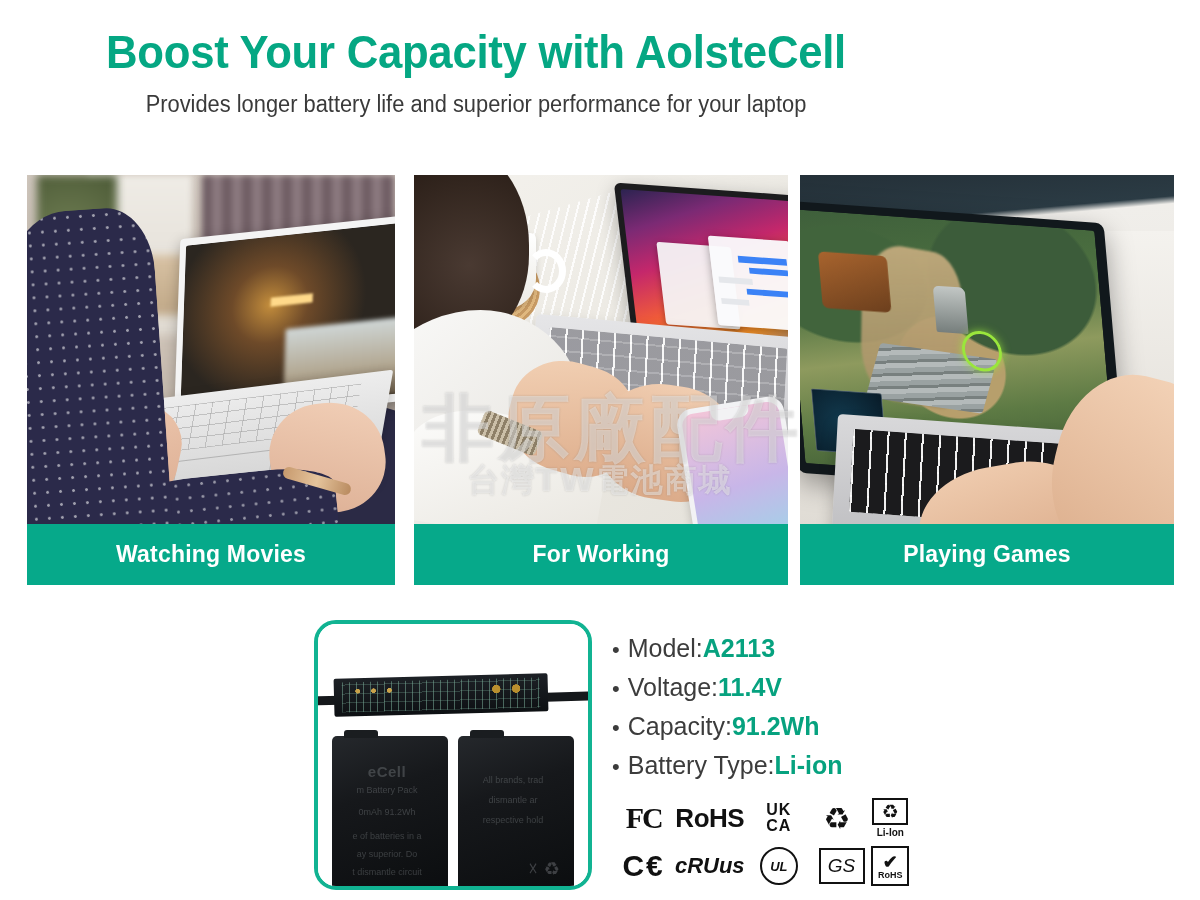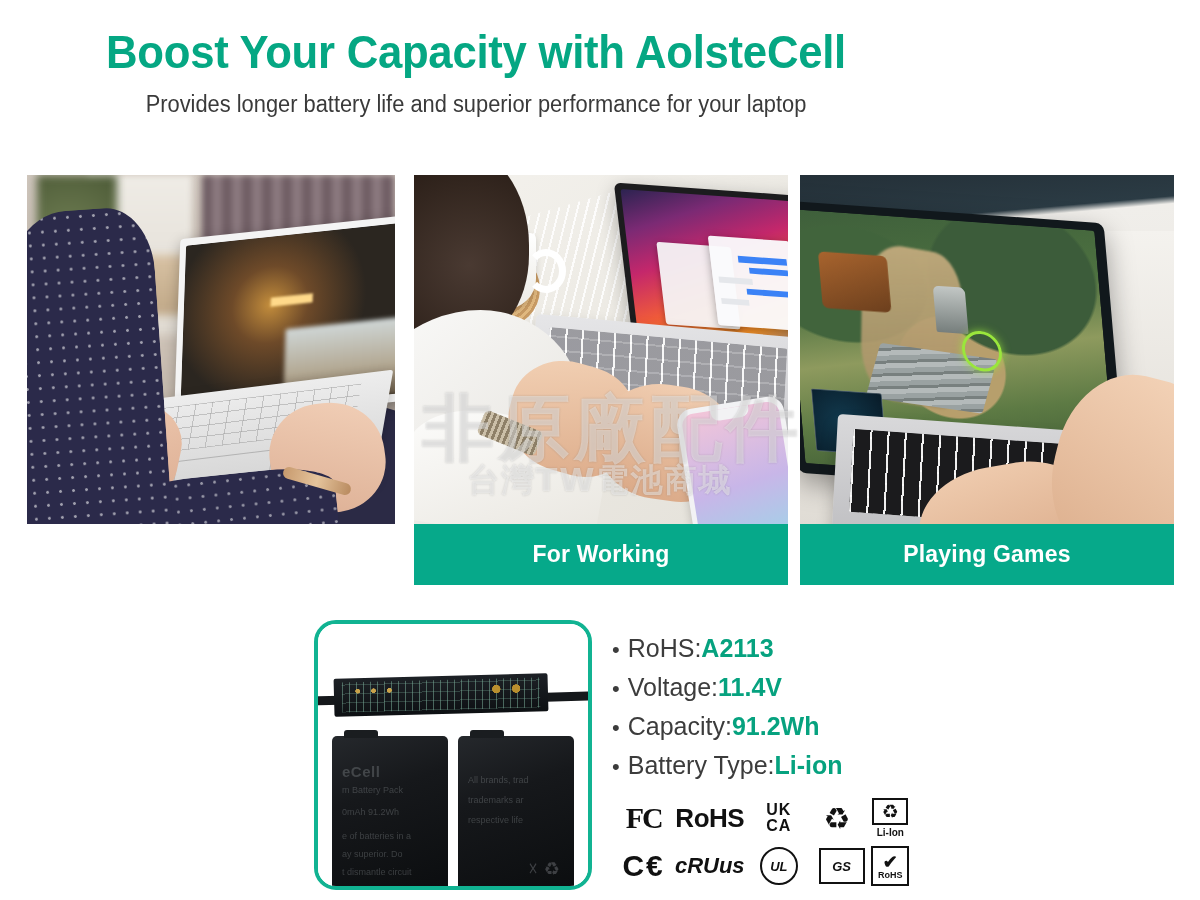--- a/index.html
+++ b/index.html
@@ -544,20 +544,21 @@
   .bat-cell.r { right: 14px; width: 116px; }
   .bat-cell .tab {
     position: absolute; top: -6px; left: 12px; width: 34px; height: 8px;
     background: #1a1d20; border-radius: 3px 3px 0 0;
   }
   .bat-txt {
     position: absolute; left: 10px; right: 16px; top: 22px;
     color: rgba(150,155,160,.32);
     font-size: 9px;
     line-height: 1.9;
+    text-align: center;
   }
   .bat-txt.big { font-size: 15px; font-weight: bold; letter-spacing: .5px; }
   .bat-marks {
     position: absolute; right: 8px; bottom: 6px;
     color: rgba(160,165,170,.33);
     font-size: 18px; letter-spacing: 6px;
   }
 
   .specs {
     position: absolute;
@@ -618,21 +619,21 @@
   .c-ulc   { width: 62px; }
   .ul-circ {
     width: 34px; height: 34px; border: 2.5px solid #111; border-radius: 50%;
     display: flex; align-items: center; justify-content: center;
     font-size: 13px; font-weight: bold; font-style: italic;
   }
   .c-gs    { width: 56px; }
   .gs-box {
     width: 42px; height: 32px; border: 2px solid #111;
     display: flex; align-items: center; justify-content: center;
-    font-size: 13px; font-weight: bold; font-style: italic; margin-left: 9px;
+    font-size: 19px; font-weight: normal; font-style: italic; margin-left: 9px;
   }
   .c-rohs2 { width: 52px; flex-direction: column; }
   .rohs-box {
     width: 34px; height: 36px; border: 2px solid #111;
     display: flex; flex-direction: column; align-items: center; justify-content: center;
     line-height: 1;
   }
   .rohs-check { font-size: 18px; font-weight: bold; }
   .rohs-word  { font-size: 9px; font-weight: bold; }
 </style>
@@ -666,20 +667,21 @@
           <div class="s1-keys"></div>
           <div class="s1-trackpad"></div>
         </div>
         <div class="s1-hand-l"></div>
         <div class="s1-hand-r"></div>
         <div class="s1-sleeve"></div>
         <div class="s1-bracelet"></div>
         <div class="s1-person"></div>
       </div>
     </div>
+    <div class="caption">Watching Movies</div>
   </div>
 
   <div class="panel p3">
     <div class="photo">
       <div class="scene">
         <div class="s3-bg"></div>
         <div class="s3-desk"></div>
         <div class="s3-lid">
           <div class="s3-screen">
             <div class="s3-path"></div>
@@ -760,31 +762,31 @@
         <div class="bat-txt big">eCell</div>
         <div class="bat-txt" style="top:46px">m Battery Pack</div>
         <div class="bat-txt" style="top:68px">0mAh 91.2Wh</div>
         <div class="bat-txt" style="top:92px">e of batteries in a</div>
         <div class="bat-txt" style="top:110px">ay superior. Do</div>
         <div class="bat-txt" style="top:128px">t dismantle circuit</div>
       </div>
       <div class="bat-cell r">
         <div class="tab"></div>
         <div class="bat-txt" style="top:36px">All brands, trad</div>
-        <div class="bat-txt" style="top:56px">trademarks ar</div>
-        <div class="bat-txt" style="top:76px">respective life</div>
+        <div class="bat-txt" style="top:56px">dismantle ar</div>
+        <div class="bat-txt" style="top:76px">respective hold</div>
         <div class="bat-marks">☓♻</div>
       </div>
     </div>
   </div>
 
   <div class="specs">
     <div class="spec-row">
       <span class="spec-bullet">•</span>
-      <span>RoHS:</span>
+      <span>Model:</span>
       <span class="spec-val">A2113</span>
     </div>
     <div class="spec-row">
       <span class="spec-bullet">•</span>
       <span>Voltage:</span>
       <span class="spec-val">11.4V</span>
     </div>
     <div class="spec-row">
       <span class="spec-bullet">•</span>
       <span>Capacity:</span>

